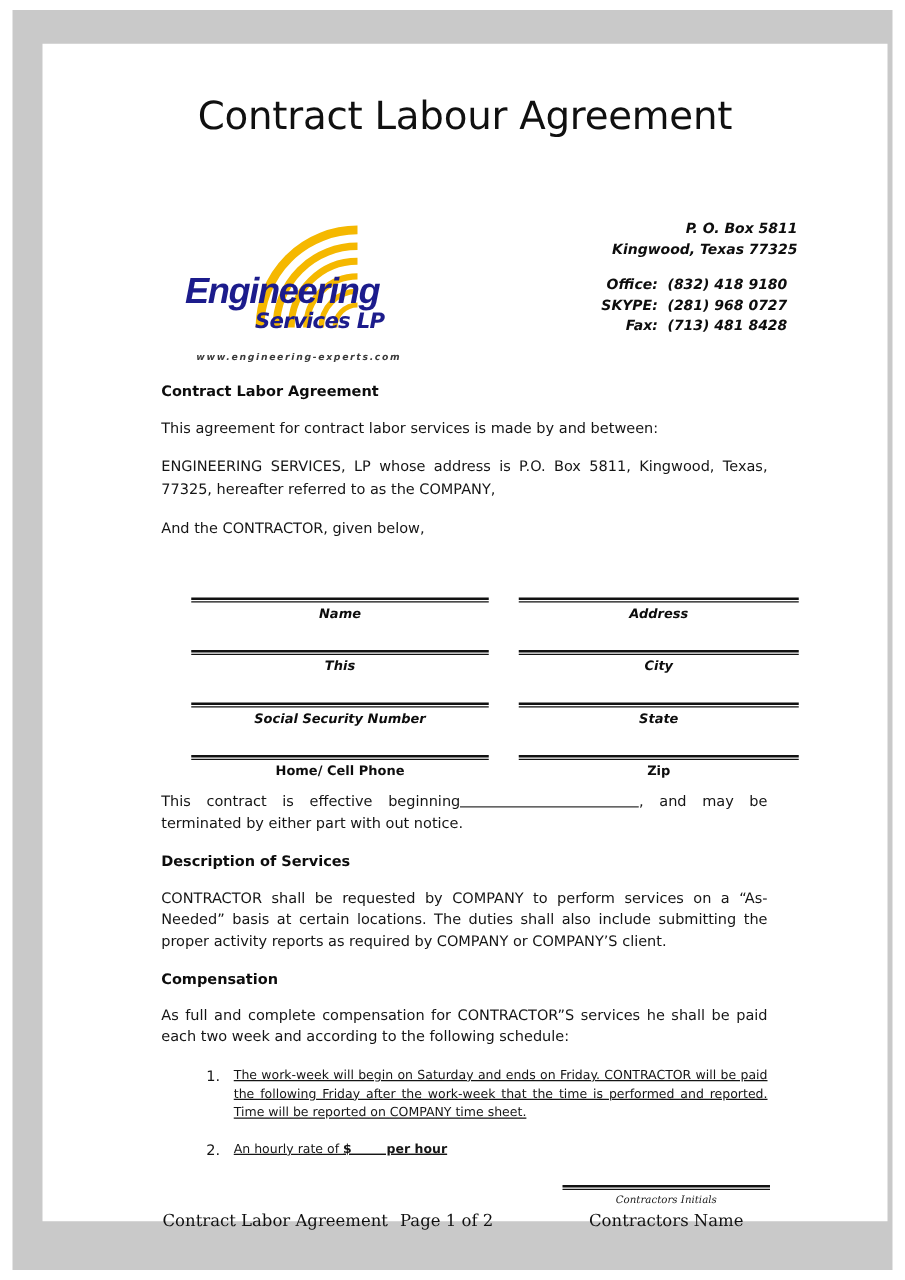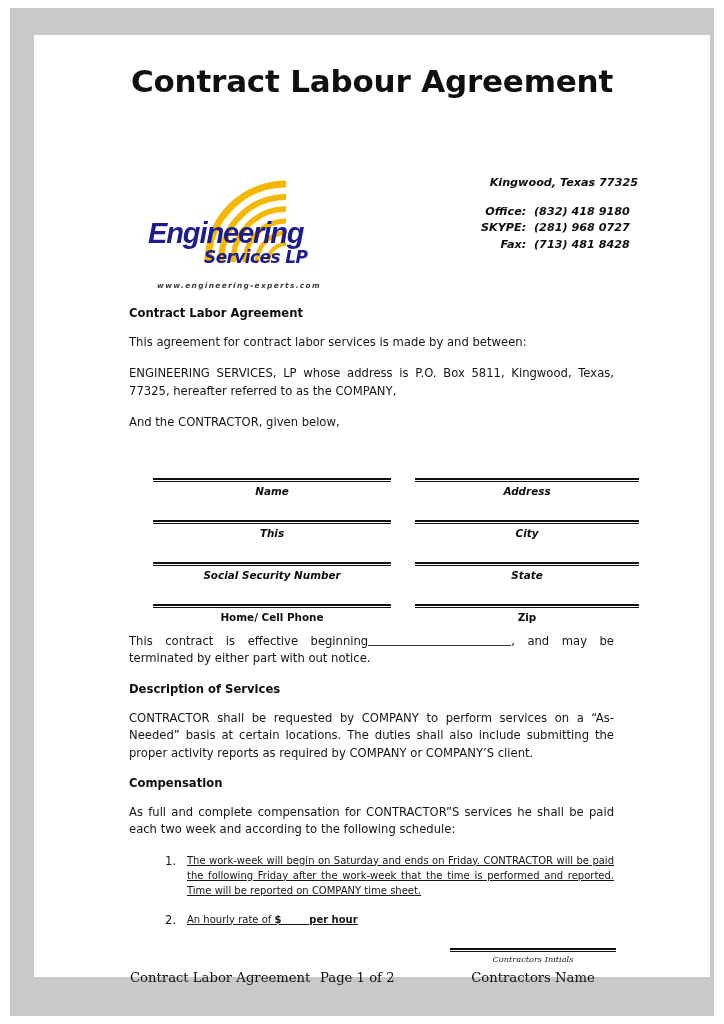--- a/index.html
+++ b/index.html
@@ -32,26 +32,26 @@
     width: 676px;
     height: 942px;
     background: #ffffff;
     box-sizing: border-box;
   }
 
   
   .doc-title {
     position: absolute;
     left: 0;
-    top: 28px;
+    top: 40px;
     width: 676px;
     text-align: center;
     font-family: "DejaVu Sans", sans-serif;
     font-size: 31px;
-    font-weight: bold;
+    font-weight: normal;
     letter-spacing: -0.2px;
     color: #101010;
   }
 
   
   .logo-block {
     position: absolute;
     left: 114px;
     top: 143px;
     width: 176px;
@@ -310,20 +310,21 @@
           <path d="M55 84 A 29 29 0 0 1 84 55" stroke-width="4.5"></path>
           <path d="M66 84 A 18 18 0 0 1 84 66" stroke-width="4"></path>
         </g>
       </svg>
       <div class="logo-eng">Engineering</div>
       <div class="logo-svc">Services LP</div>
       <div class="logo-url">www.engineering-experts.com</div>
     </div>
 
     <div class="contact">
+      <div>P. O. Box 5811</div>
       <div>Kingwood, Texas  77325</div>
       <div class="gap"></div>
       <div><span class="lbl">Office:</span>&nbsp; <span class="val">(832) 418 9180</span></div>
       <div><span class="lbl">SKYPE:</span>&nbsp; <span class="val">(281) 968 0727</span></div>
       <div><span class="lbl">Fax:</span>&nbsp; <span class="val">(713) 481 8428</span></div>
     </div>
 
     <div class="body-area">
       <div class="h-sub">Contract Labor Agreement</div>
       <p class="p nojust">This agreement for contract labor services is made by and between:</p>

